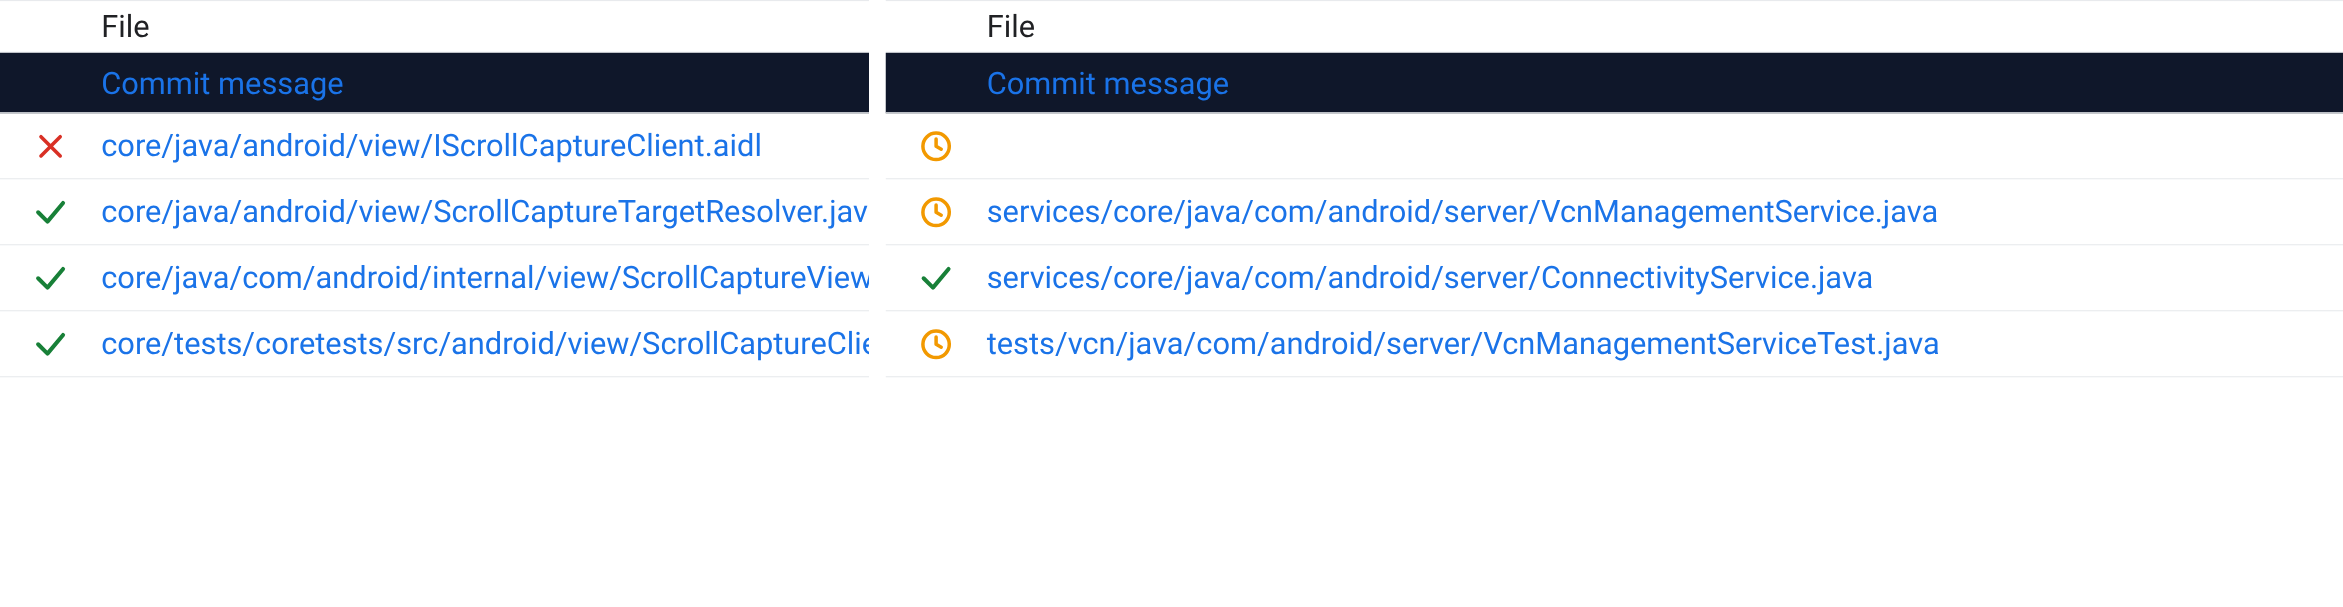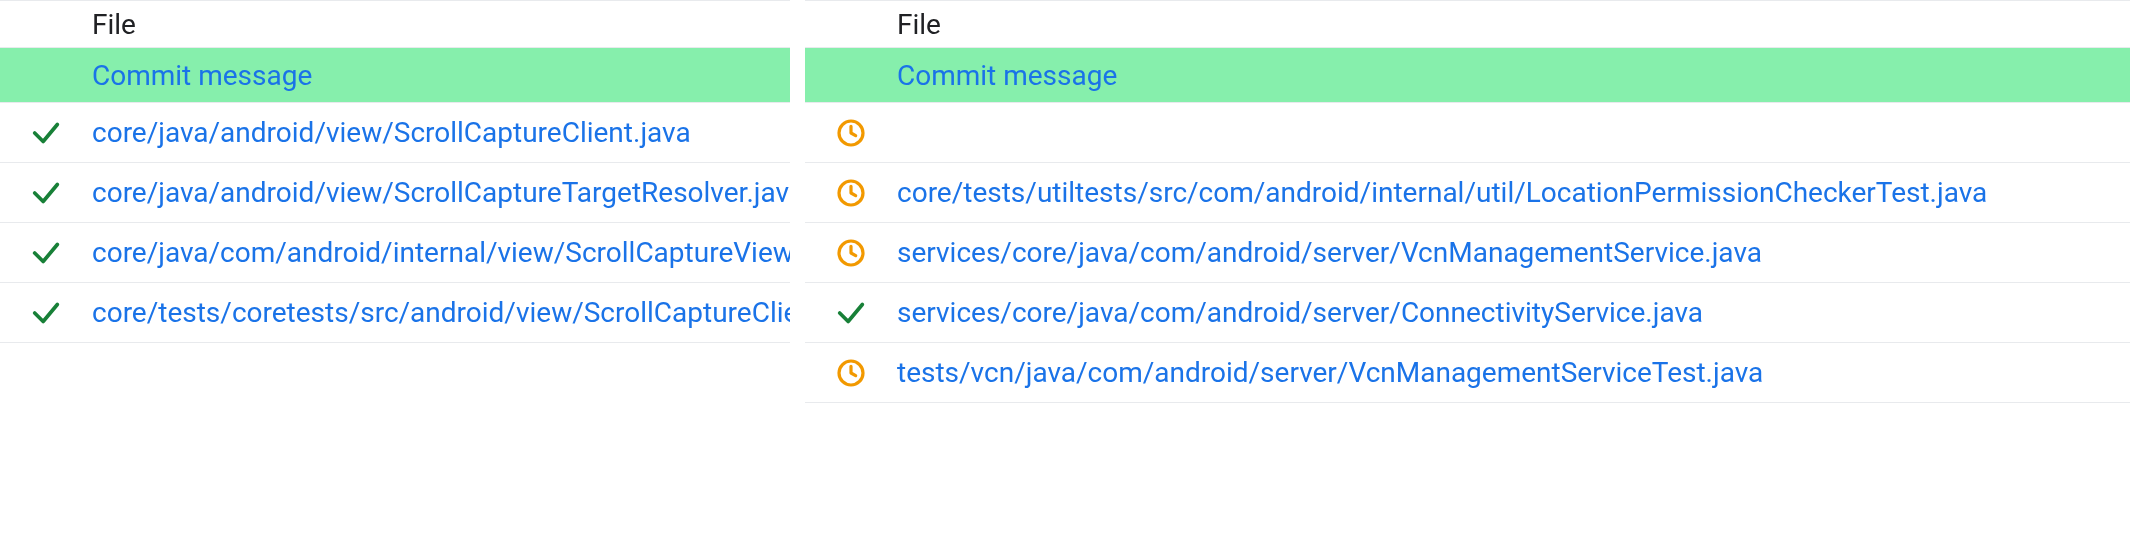--- a/index.html
+++ b/index.html
@@ -31,21 +31,21 @@
     height: 60px;
     border-bottom: 1px solid #e8eaed;
     white-space: nowrap;
     overflow: hidden;
   }
   .row-header {
     height: 48px;
     border-top: 1px solid #e8eaed;
   }
   .row-commit {
-    background: #86efac;
+    background: #0f172a;
     height: 55px;
   }
   .status-cell {
     width: 92px;
     flex: 0 0 92px;
     display: flex;
     align-items: center;
     justify-content: center;
   }
   .content-cell {
@@ -81,33 +81,33 @@
       </div>
     </div>
 
     <div class="row row-commit">
       <div class="status-cell"></div>
       <div class="content-cell">
         <span class="link-text">Commit message</span>
       </div>
     </div>
 
-
-    <div class="row">
-      <div class="status-cell">
-        <span>
-            <svg width="34" height="34" viewBox="0 0 24 24" fill="none">
-              <path d="M4 12 L10 18 L20 6" stroke="#188038" stroke-width="2.6" stroke-linecap="round" stroke-linejoin="round"></path>
-            </svg>
-          </span>
-      </div>
-      <div class="content-cell">
-        <span class="link-text">core/java/android/view/ScrollCaptureClient.java</span>
-      </div>
-    </div>
+    <div class="row">
+      <div class="status-cell">
+        <span>
+            <svg width="30" height="30" viewBox="0 0 24 24" fill="none">
+              <path d="M5 5 L19 19 M19 5 L5 19" stroke="#d93025" stroke-width="2.6" stroke-linecap="round"></path>
+            </svg>
+          </span>
+      </div>
+      <div class="content-cell">
+        <span class="link-text">core/java/android/view/IScrollCaptureClient.aidl</span>
+      </div>
+    </div>
+
 
     <div class="row">
       <div class="status-cell">
         <span>
             <svg width="34" height="34" viewBox="0 0 24 24" fill="none">
               <path d="M4 12 L10 18 L20 6" stroke="#188038" stroke-width="2.6" stroke-linecap="round" stroke-linejoin="round"></path>
             </svg>
           </span>
       </div>
       <div class="content-cell">
@@ -165,70 +165,57 @@
       <div class="status-cell">
         <span>
             <svg width="32" height="32" viewBox="0 0 24 24" fill="none">
               <circle cx="12" cy="12" r="9" stroke="#f29900" stroke-width="2.4"></circle>
               <path d="M12 7 V12 L15.5 14" stroke="#f29900" stroke-width="2.4" stroke-linecap="round" stroke-linejoin="round"></path>
             </svg>
           </span>
       </div>
     </div>
 
+
     <div class="row">
       <div class="status-cell">
         <span>
             <svg width="32" height="32" viewBox="0 0 24 24" fill="none">
               <circle cx="12" cy="12" r="9" stroke="#f29900" stroke-width="2.4"></circle>
               <path d="M12 7 V12 L15.5 14" stroke="#f29900" stroke-width="2.4" stroke-linecap="round" stroke-linejoin="round"></path>
             </svg>
           </span>
       </div>
       <div class="content-cell">
-        <span class="link-text">core/tests/utiltests/src/com/android/internal/util/LocationPermissionCheckerTest.java</span>
+        <span class="link-text">services/core/java/com/android/server/VcnManagementService.java</span>
+      </div>
+    </div>
+
+    <div class="row">
+      <div class="status-cell">
+        <span>
+            <svg width="34" height="34" viewBox="0 0 24 24" fill="none">
+              <path d="M4 12 L10 18 L20 6" stroke="#188038" stroke-width="2.6" stroke-linecap="round" stroke-linejoin="round"></path>
+            </svg>
+          </span>
+      </div>
+      <div class="content-cell">
+        <span class="link-text">services/core/java/com/android/server/ConnectivityService.java</span>
       </div>
     </div>
 
     <div class="row">
       <div class="status-cell">
         <span>
             <svg width="32" height="32" viewBox="0 0 24 24" fill="none">
               <circle cx="12" cy="12" r="9" stroke="#f29900" stroke-width="2.4"></circle>
               <path d="M12 7 V12 L15.5 14" stroke="#f29900" stroke-width="2.4" stroke-linecap="round" stroke-linejoin="round"></path>
             </svg>
           </span>
       </div>
       <div class="content-cell">
-        <span class="link-text">services/core/java/com/android/server/VcnManagementService.java</span>
-      </div>
-    </div>
-
-    <div class="row">
-      <div class="status-cell">
-        <span>
-            <svg width="34" height="34" viewBox="0 0 24 24" fill="none">
-              <path d="M4 12 L10 18 L20 6" stroke="#188038" stroke-width="2.6" stroke-linecap="round" stroke-linejoin="round"></path>
-            </svg>
-          </span>
-      </div>
-      <div class="content-cell">
-        <span class="link-text">services/core/java/com/android/server/ConnectivityService.java</span>
-      </div>
-    </div>
-
-    <div class="row">
-      <div class="status-cell">
-        <span>
-            <svg width="32" height="32" viewBox="0 0 24 24" fill="none">
-              <circle cx="12" cy="12" r="9" stroke="#f29900" stroke-width="2.4"></circle>
-              <path d="M12 7 V12 L15.5 14" stroke="#f29900" stroke-width="2.4" stroke-linecap="round" stroke-linejoin="round"></path>
-            </svg>
-          </span>
-      </div>
-      <div class="content-cell">
         <span class="link-text">tests/vcn/java/com/android/server/VcnManagementServiceTest.java</span>
       </div>
     </div>
 
   </div>
 
 </div>
 
 </body></html>

